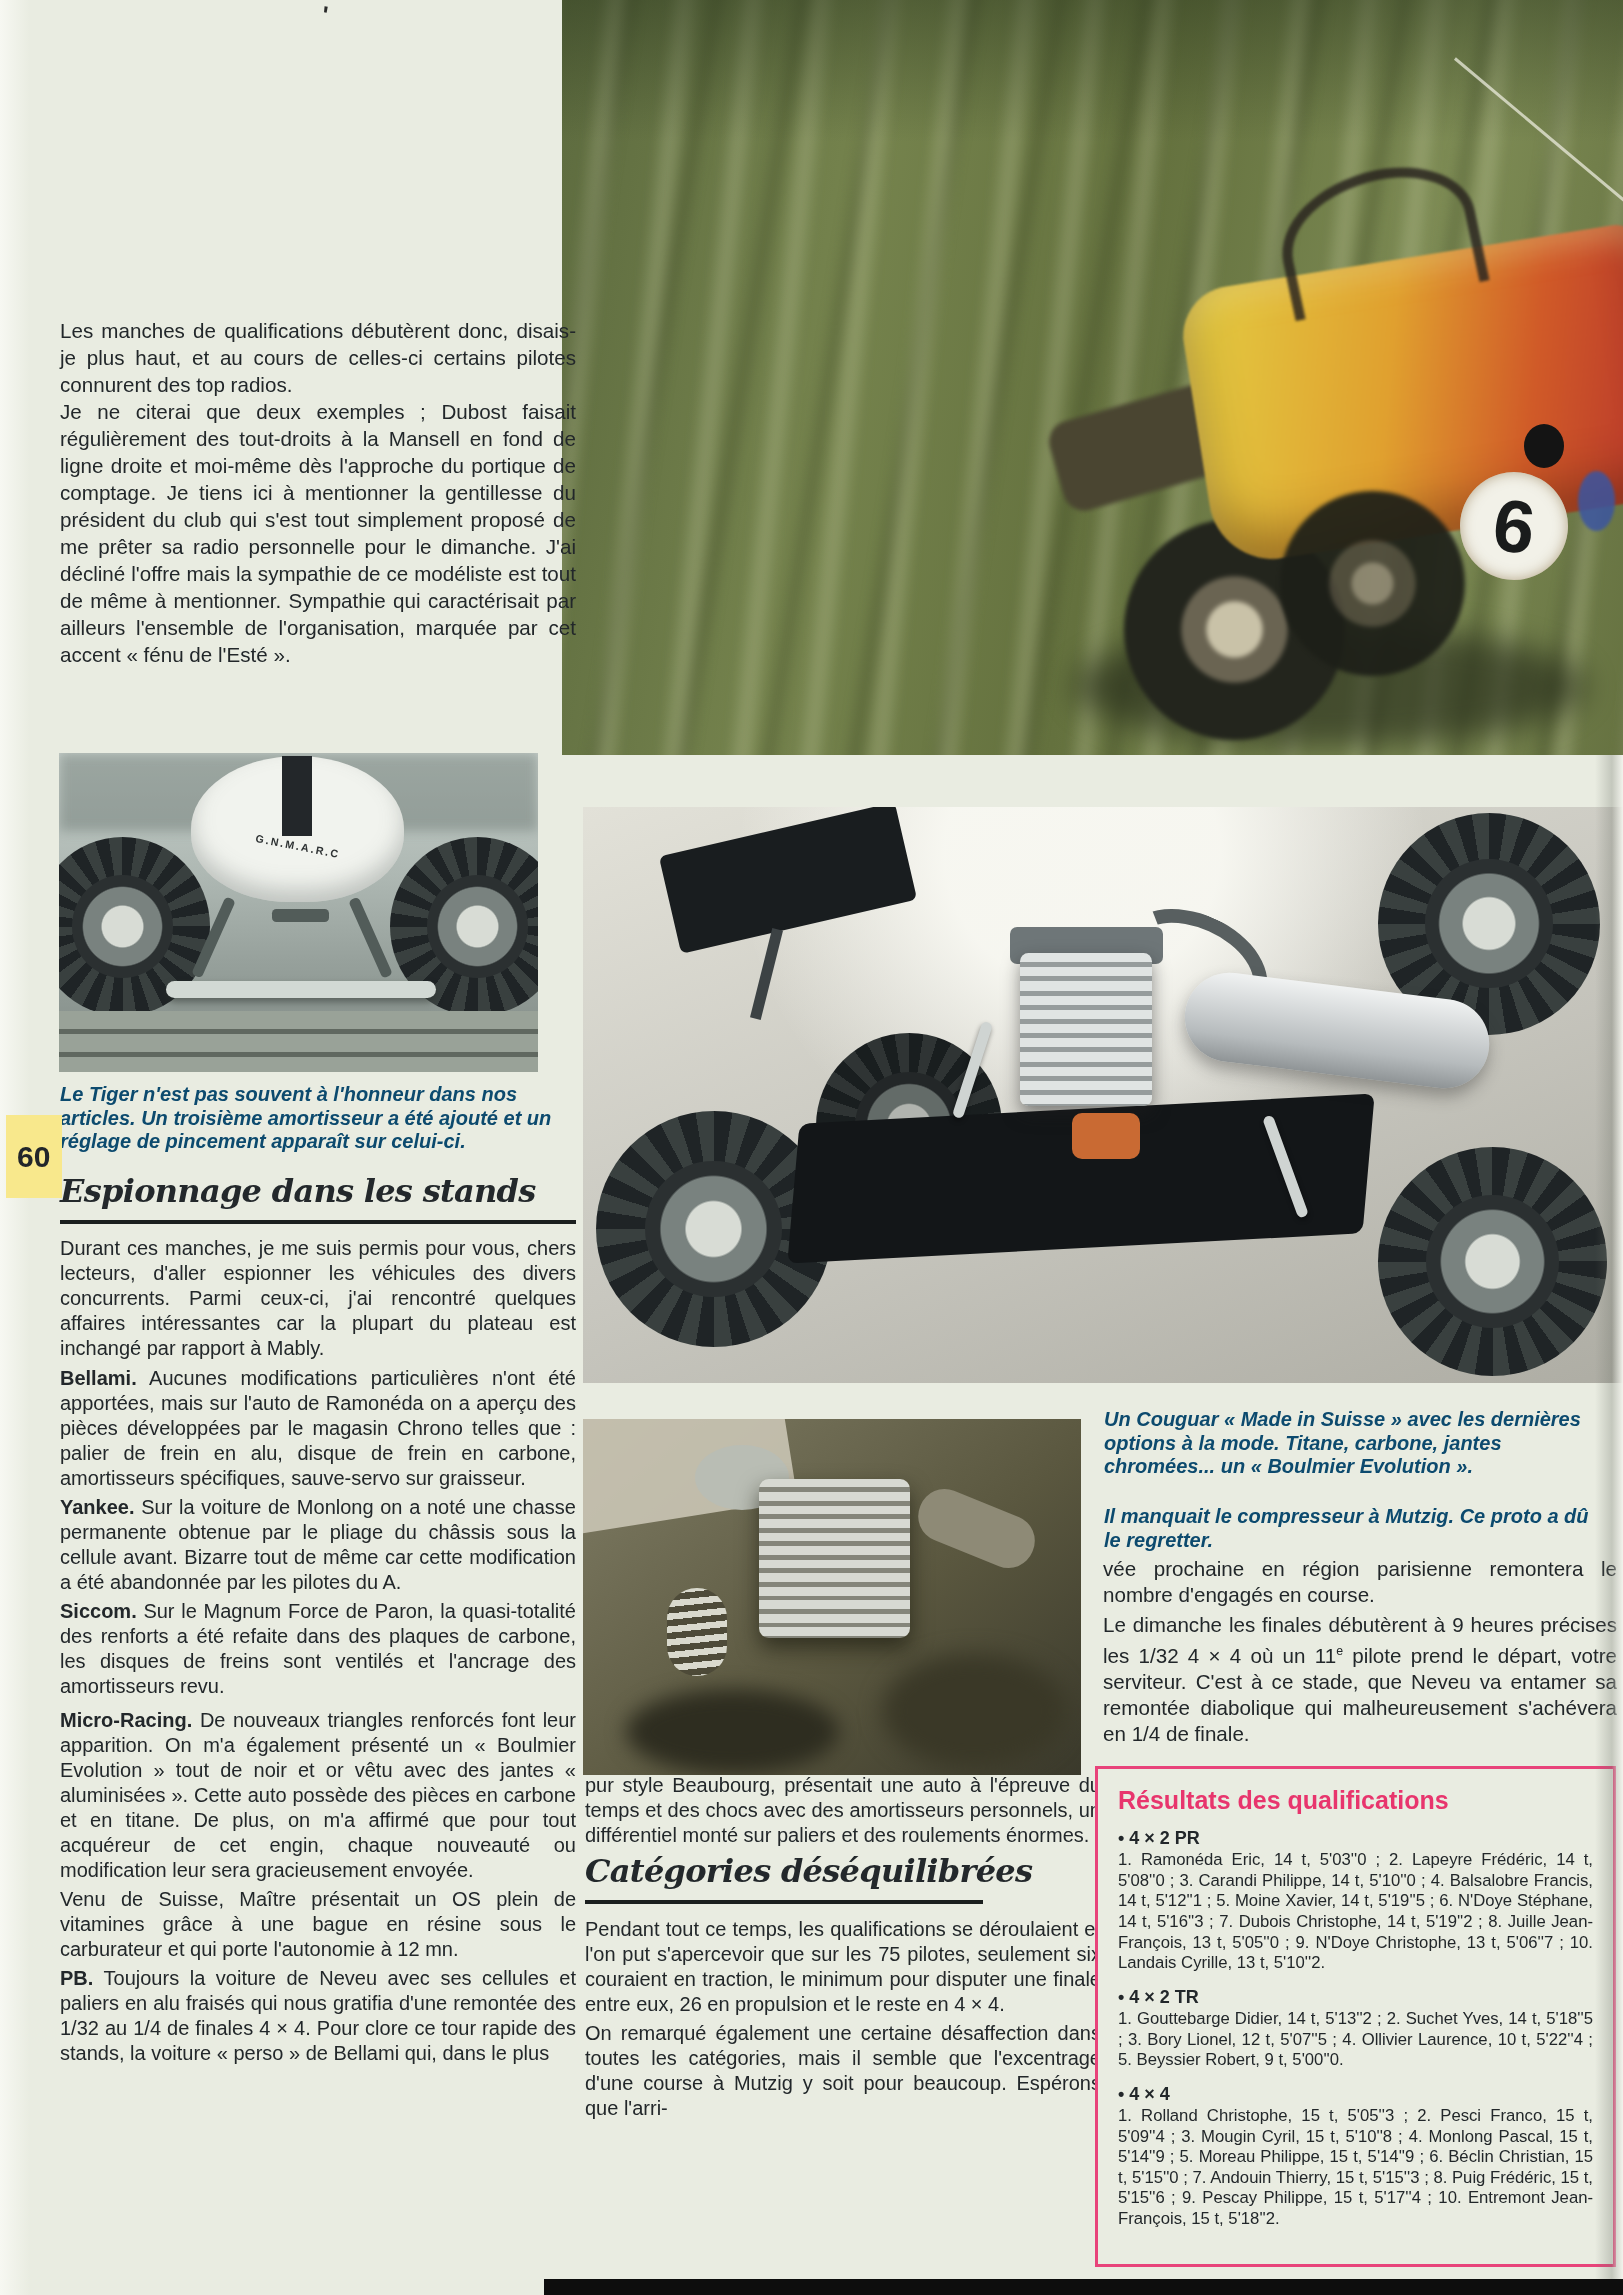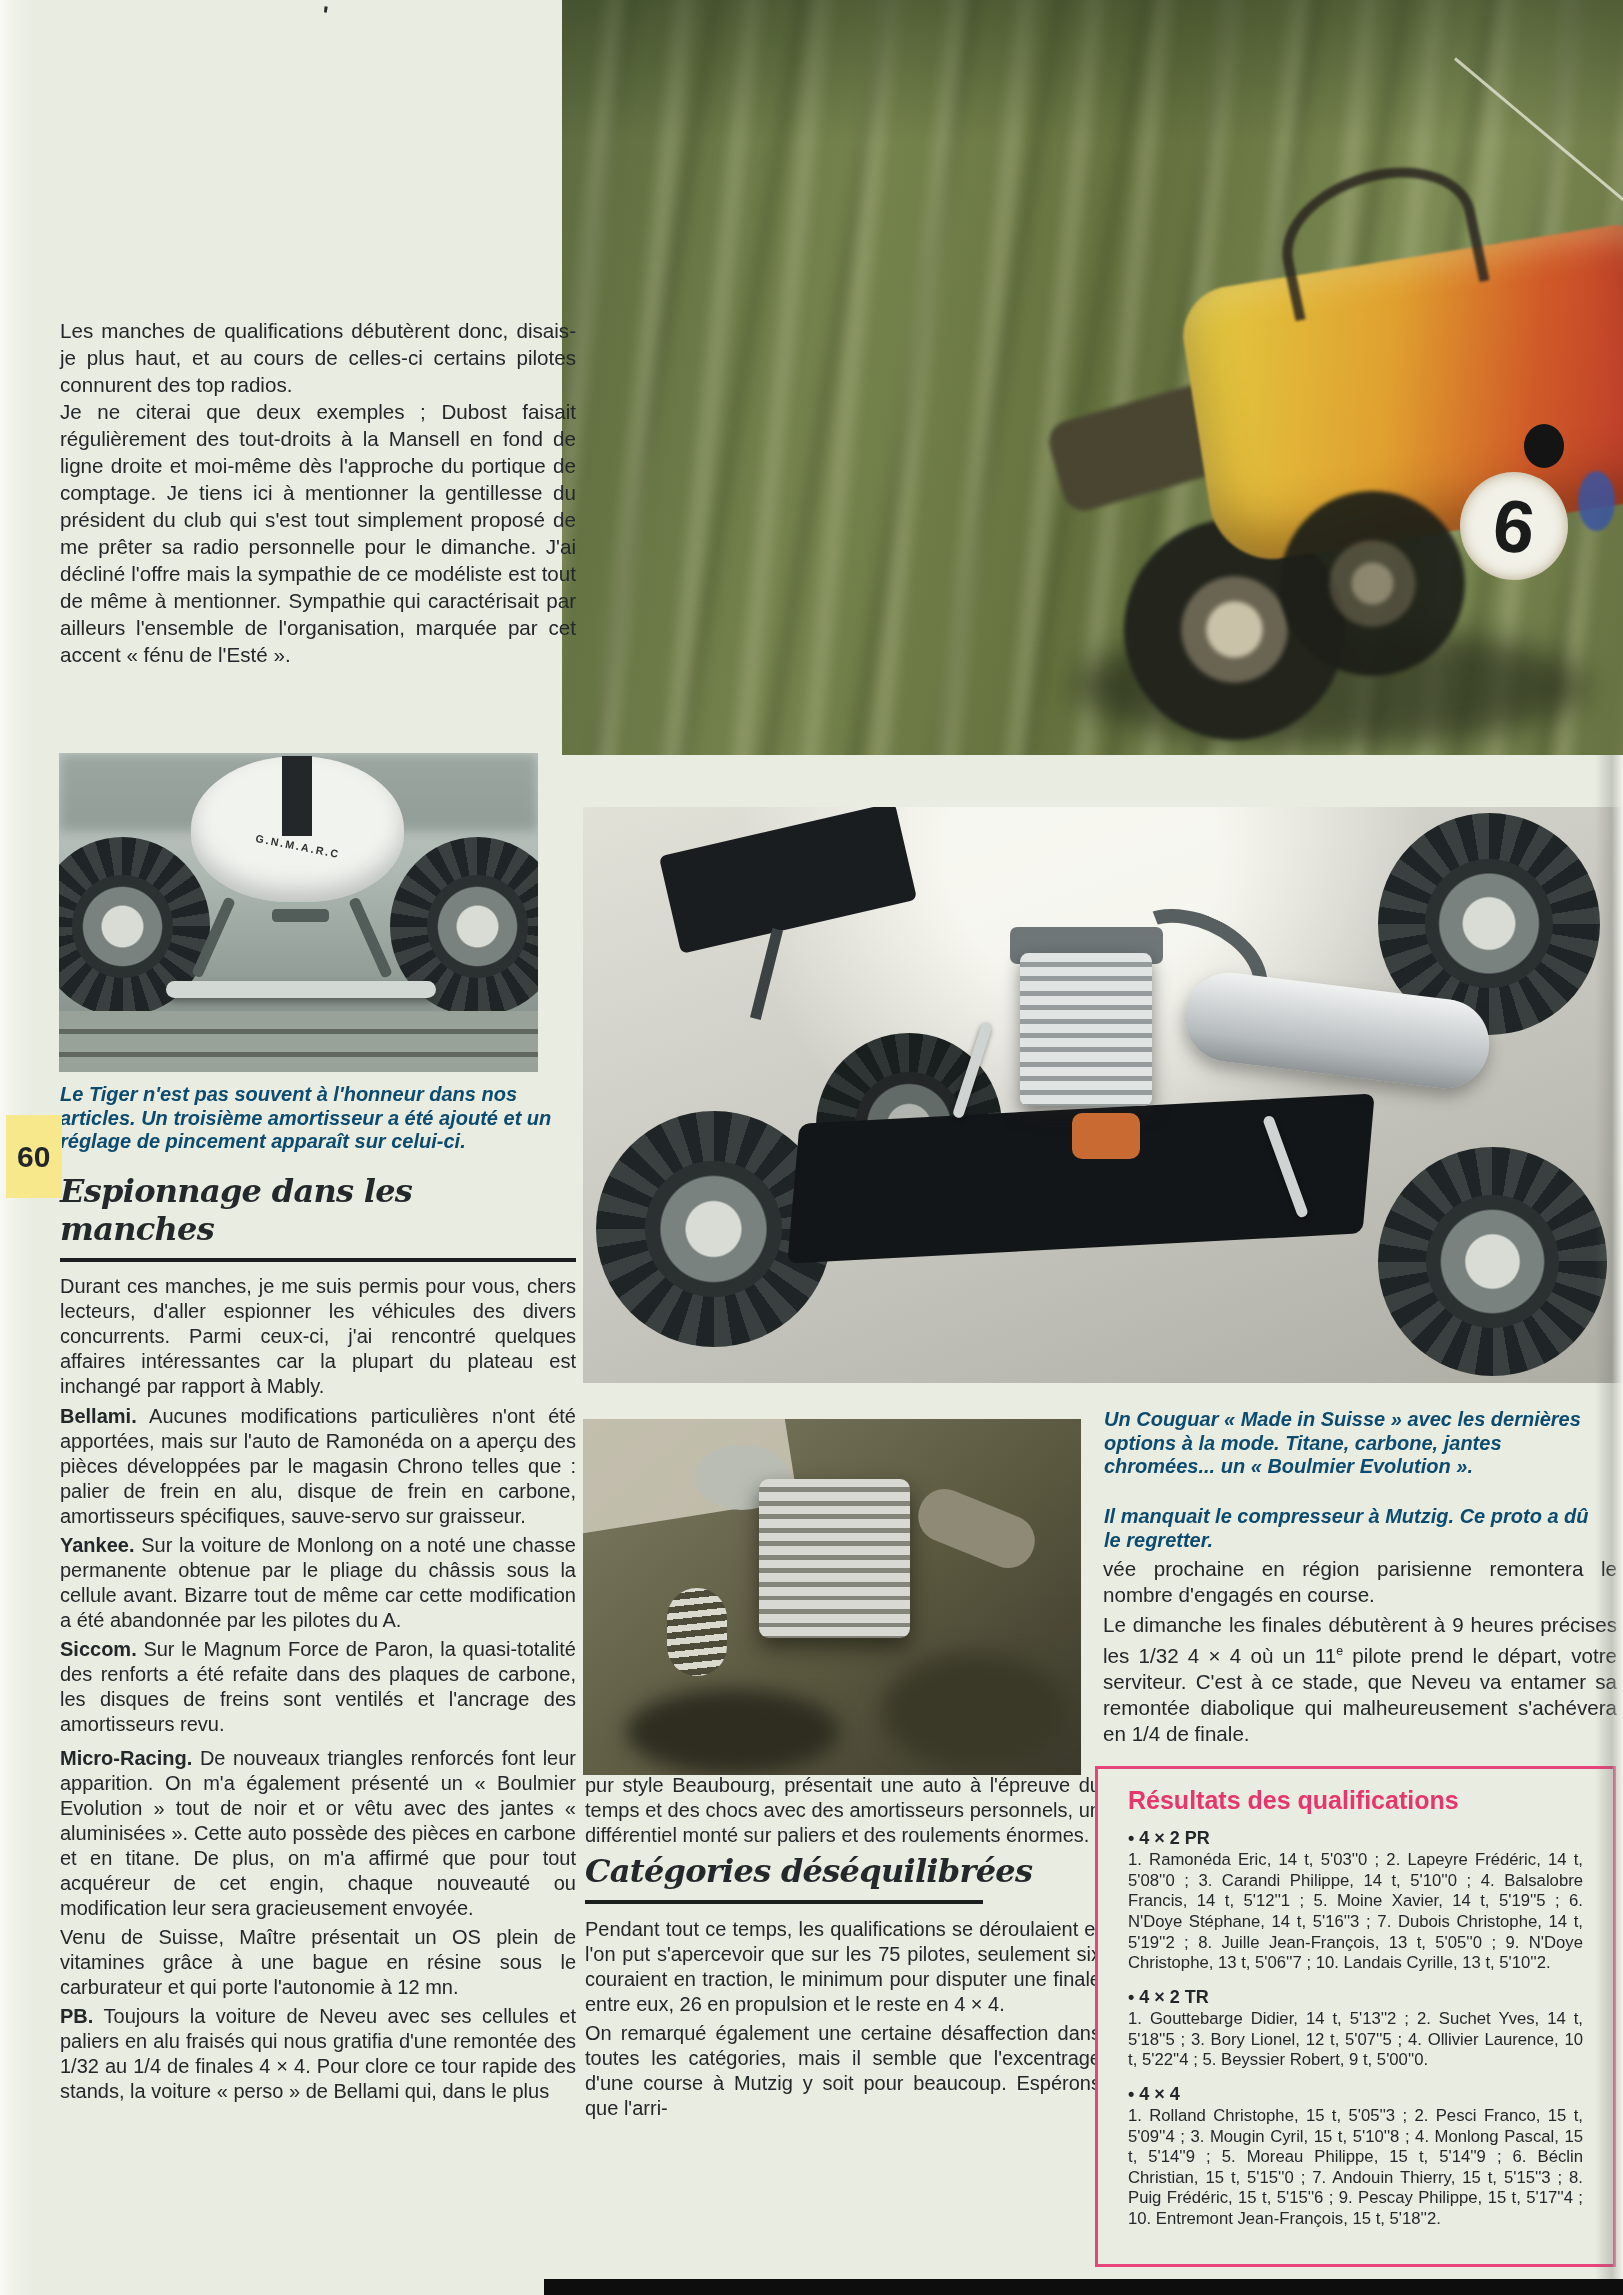--- a/index.html
+++ b/index.html
@@ -33,21 +33,21 @@
   .caption{position:absolute;font-weight:bold;font-style:italic;font-size:20px;line-height:23.5px;color:#0c4a6e;}
   .cap-tiger{left:60px;top:1083px;width:498px;}
   .cap-couguar{left:1104px;top:1408px;width:498px;}
   .cap-mutzig{left:1104px;top:1505px;width:498px;}
 
   .page-tab{position:absolute;left:5.7px;top:1115px;width:56px;height:83px;background:#f8e88c;
             display:flex;align-items:center;justify-content:center;font-size:30px;font-weight:bold;color:#22262a;}
 
   
   .results{position:absolute;left:1095px;top:1766px;width:521px;height:501px;box-sizing:border-box;
-           border:3.6px solid #e8437a;padding:17px 30px;background:#e9ece1;}
+           border:3.6px solid #e8437a;padding:17px 20px;background:#e9ece1;}
   .results-title{color:#e8356d;font-size:25px;font-weight:bold;margin:0 0 4.3px 0;}
   .res-head{font-weight:bold;font-size:18px;margin:12.8px 0 1.4px 0;}
   .res-list{font-size:16.7px;line-height:20.6px;text-align:justify;margin:0;}
 
   
   .photo{position:absolute;overflow:hidden;}
 
   
   .ph-grass{left:562px;top:0;width:1061px;height:755px;
     background:linear-gradient(100deg,#5d6b3f,#75834d 28%,#64713e 52%,#7e8c55 78%,#667241);}
@@ -186,21 +186,21 @@
     <div class="t-wood"></div>
   </div>
 
   <div class="caption cap-tiger">Le Tiger n'est pas souvent à l'honneur dans nos articles. Un troisième amortisseur a été ajouté et un réglage de pincement apparaît sur celui-ci.</div>
 
   <div class="page-tab">
     <span>60</span>
   </div>
 
   <div class="col leftcol">
-    <h2 class="slab">Espionnage dans les manches</h2>
+    <h2 class="slab">Espionnage dans les stands</h2>
     <div class="rule"></div>
     <p><b class="lead"></b><span>Durant ces manches, je me suis permis pour vous, chers lecteurs, d'aller espionner les véhicules des divers concurrents. Parmi ceux-ci, j'ai rencontré quelques affaires intéressantes car la plupart du plateau est inchangé par rapport à Mably.</span></p>
     <p><b class="lead">Bellami.</b><span> Aucunes modifications particulières n'ont été apportées, mais sur l'auto de Ramonéda on a aperçu des pièces développées par le magasin Chrono telles que : palier de frein en alu, disque de frein en carbone, amortisseurs spécifiques, sauve-servo sur graisseur.</span></p>
     <p><b class="lead">Yankee.</b><span> Sur la voiture de Monlong on a noté une chasse permanente obtenue par le pliage du châssis sous la cellule avant. Bizarre tout de même car cette modification a été abandonnée par les pilotes du A.</span></p>
     <p><b class="lead">Siccom.</b><span> Sur le Magnum Force de Paron, la quasi-totalité des renforts a été refaite dans des plaques de carbone, les disques de freins sont ventilés et l'ancrage des amortisseurs revu.</span></p>
     <p style="margin-top:8.5px;"><b class="lead">Micro-Racing.</b><span> De nouveaux triangles renforcés font leur apparition. On m'a également présenté un « Boulmier Evolution » tout de noir et or vêtu avec des jantes « aluminisées ». Cette auto possède des pièces en carbone et en titane. De plus, on m'a affirmé que pour tout acquéreur de cet engin, chaque nouveauté ou modification leur sera gracieusement envoyée.</span></p>
     <p><b class="lead"></b><span>Venu de Suisse, Maître présentait un OS plein de vitamines grâce à une bague en résine sous le carburateur et qui porte l'autonomie à 12 mn.</span></p>
     <p><b class="lead">PB.</b><span> Toujours la voiture de Neveu avec ses cellules et paliers en alu fraisés qui nous gratifia d'une remontée des 1/32 au 1/4 de finales 4 × 4. Pour clore ce tour rapide des stands, la voiture « perso » de Bellami qui, dans le plus</span></p>
   </div>
 

